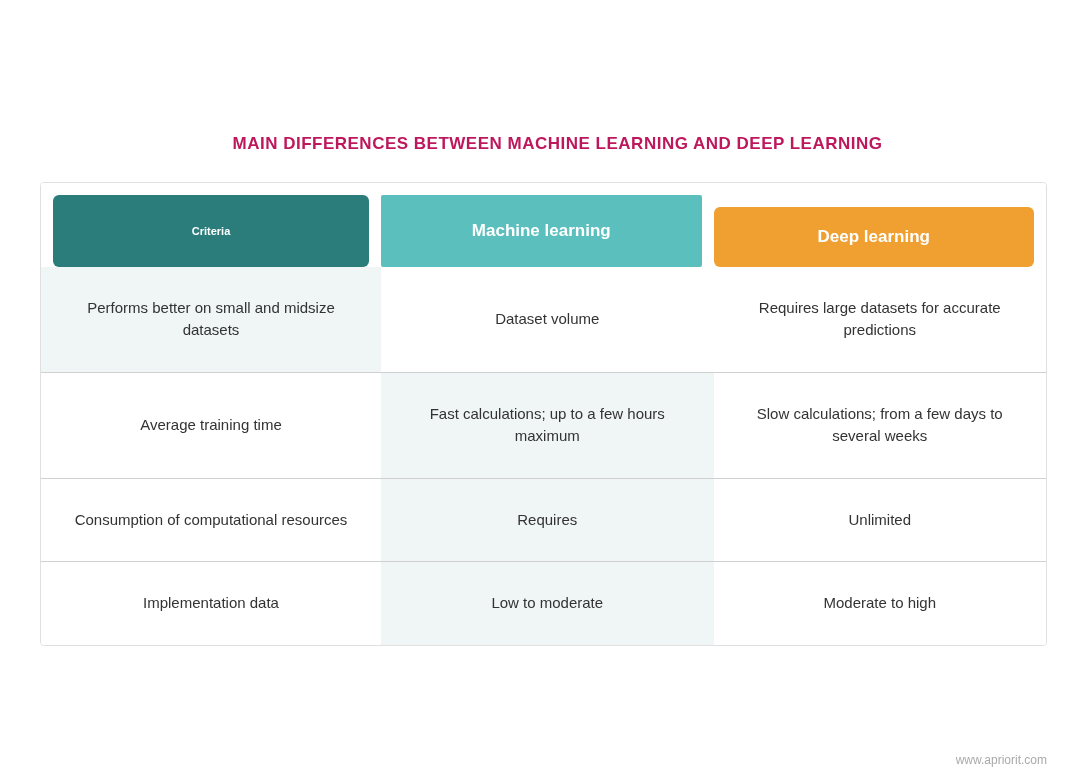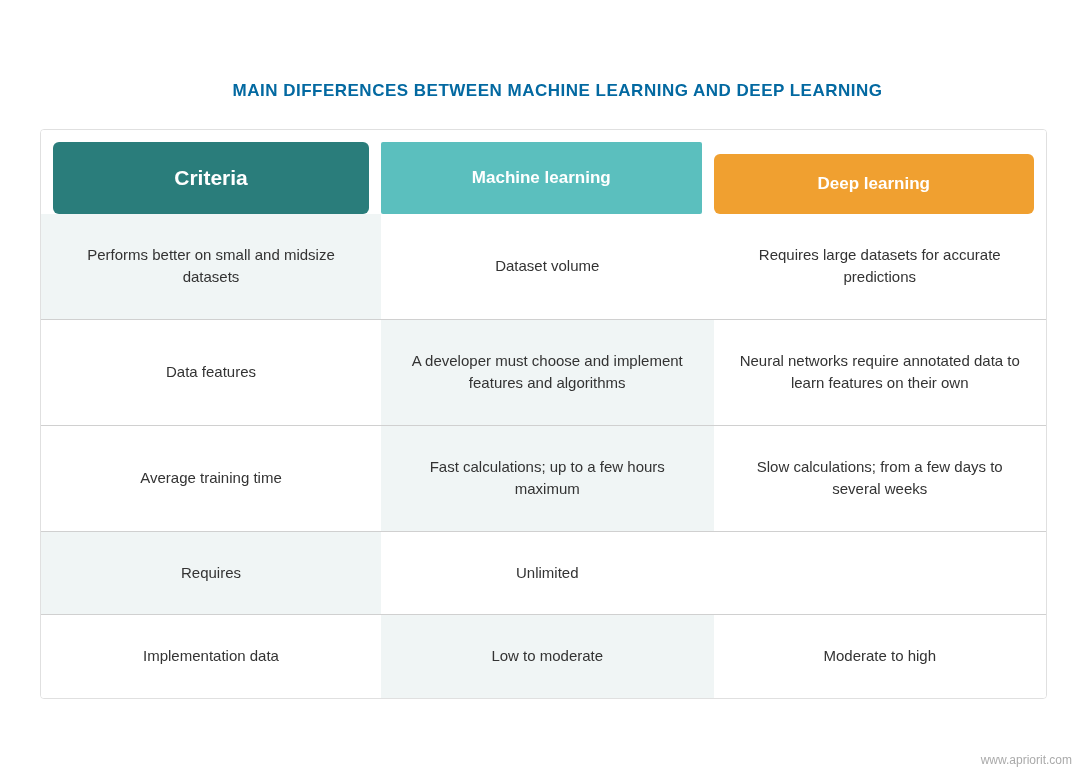--- a/index.html
+++ b/index.html
@@ -20,42 +20,42 @@
       flex-direction: column;
       align-items: center;
       justify-content: center;
       padding: 30px 40px;
       position: relative;
     }
     .main-title {
       font-size: 17px;
       font-weight: 800;
       letter-spacing: 0.5px;
-      color: #0369a1;
+      color: #be185d;
       text-align: left;
       margin-bottom: 28px;
       text-transform: uppercase;
       margin-left: 28px;
     }
     .table-container {
       width: 100%;
       max-width: 1010px;
       border: 1px solid #e0e0e0;
       border-radius: 4px;
       overflow: hidden;
     }
     .table-header {
       display: grid;
       grid-template-columns: 340px 1fr 1fr;
       background: #fff;
     }
     .header-criteria {
       background: #2a7d7b;
       color: #fff;
-      font-size: 21px;
+      font-size: 11px;
       font-weight: 700;
       text-align: center;
       padding: 20px 16px;
       border-radius: 6px;
       margin: 12px 12px 0 12px;
       display: flex;
       align-items: center;
       justify-content: center;
     }
     .header-ml {
@@ -114,21 +114,21 @@
     }
     .cell-ml {
       background: #f0f5f5;
     }
     .cell-dl {
       background: #fff;
     }
     .watermark {
       position: absolute;
       bottom: 12px;
-      right: 15px;
+      right: 40px;
       font-size: 12px;
       color: #aaa;
     }
   </style>
 </head>
 <body>
 
 <div class="page-wrapper">
   <h1 class="main-title">MAIN DIFFERENCES BETWEEN MACHINE LEARNING AND DEEP LEARNING</h1>
 
@@ -146,30 +146,26 @@
       </div>
     </div>
 
     <div class="table-body" id="table-body">
     <div class="table-row">
           <div class="cell cell-ml">Performs better on small and midsize datasets</div>
           <div class="cell cell-criteria">Dataset volume</div>
           <div class="cell cell-dl">Requires large datasets for accurate predictions</div>
         </div>
         <div class="table-row">
-          <div class="cell cell-criteria">Data features</div>
-          <div class="cell cell-ml">A developer must choose and implement features and algorithms</div>
-          <div class="cell cell-dl">Neural networks require annotated data to learn features on their own</div>
-        </div>
-        <div class="table-row">
           <div class="cell cell-criteria">Average training time</div>
           <div class="cell cell-ml">Fast calculations; up to a few hours maximum</div>
           <div class="cell cell-dl">Slow calculations; from a few days to several weeks</div>
         </div>
         <div class="table-row">
+          <div class="cell cell-criteria">Consumption of computational resources</div>
           <div class="cell cell-ml">Requires</div>
           <div class="cell cell-dl">Unlimited</div>
         </div>
         <div class="table-row">
           <div class="cell cell-criteria">Implementation data</div>
           <div class="cell cell-ml">Low to moderate</div>
           <div class="cell cell-dl">Moderate to high</div>
         </div>
       </div>
   </div>

